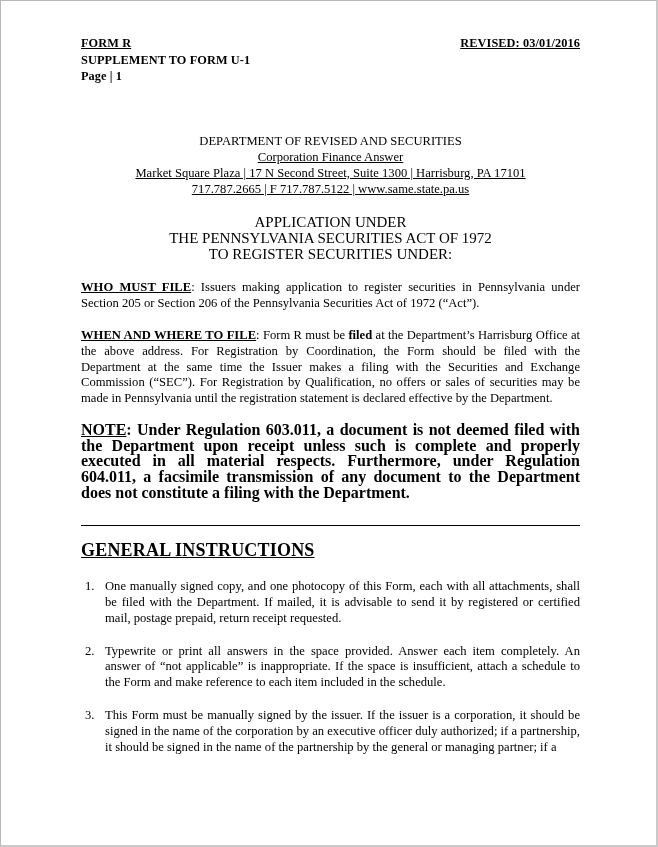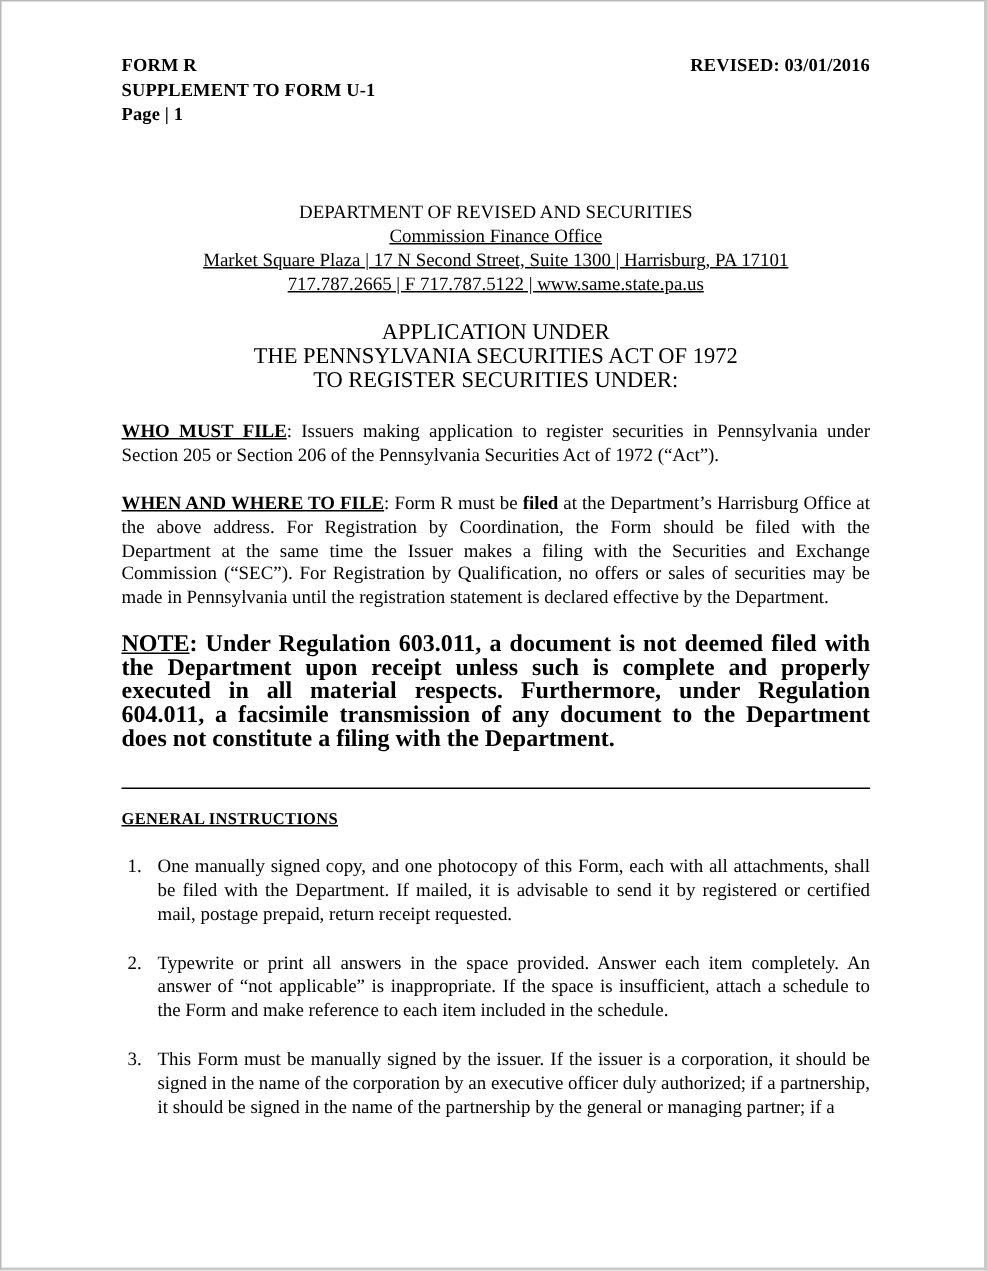--- a/index.html
+++ b/index.html
@@ -39,20 +39,21 @@
   .doc-header {
     font-weight: bold;
     font-size: 12.3px;
     line-height: 16.6px;
     letter-spacing: 0.1px;
   }
   .header-row {
     display: flex;
     justify-content: space-between;
     align-items: flex-end;
+    text-decoration: underline;
   }
   .header-left { white-space: nowrap; }
   .header-right { white-space: nowrap; }
   .header-line2 { display: block; }
   .header-line3 { display: block; }
 
   
   .agency-block {
     margin-top: 49px;
     text-align: center;
@@ -99,21 +100,21 @@
   
   .divider {
     margin-top: 25px;
     border: 0;
     border-top: 1.6px solid #000000;
     height: 0;
   }
   .section-heading {
     margin-top: 14px;
     font-weight: bold;
-    font-size: 11px;
+    font-size: 18px;
     letter-spacing: 0.2px;
   }
   .section-heading span { text-decoration: underline; }
 
   
   .instructions {
     margin: 0;
     padding: 0;
     list-style: none;
     margin-top: 18px;
@@ -146,21 +147,21 @@
       <div class="header-row">
         <div class="header-left">FORM R</div>
         <div class="header-right">REVISED: 03/01/2016</div>
       </div>
       <div class="header-line2">SUPPLEMENT TO FORM U-1</div>
       <div class="header-line3">Page | 1</div>
     </div>
 
     <div class="agency-block">
       <span class="ln">DEPARTMENT OF REVISED AND SECURITIES</span>
-      <span class="ln u">Commission Finance Office</span>
+      <span class="ln u">Corporation Finance Answer</span>
       <span class="ln u">Market Square Plaza | 17 N Second Street, Suite 1300 | Harrisburg, PA 17101</span>
       <span class="ln u">717.787.2665 | F 717.787.5122 | www.same.state.pa.us</span>
     </div>
 
     <div class="app-title">
       <span class="ln">APPLICATION UNDER</span>
       <span class="ln">THE PENNSYLVANIA SECURITIES ACT OF 1972</span>
       <span class="ln">TO REGISTER SECURITIES UNDER:</span>
     </div>
 

